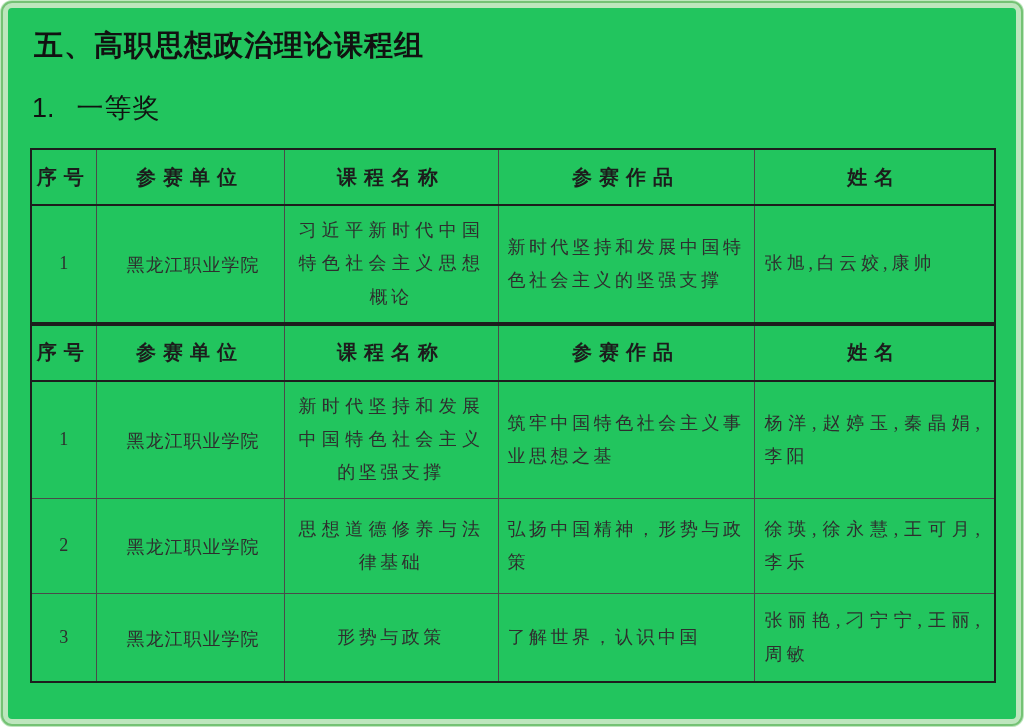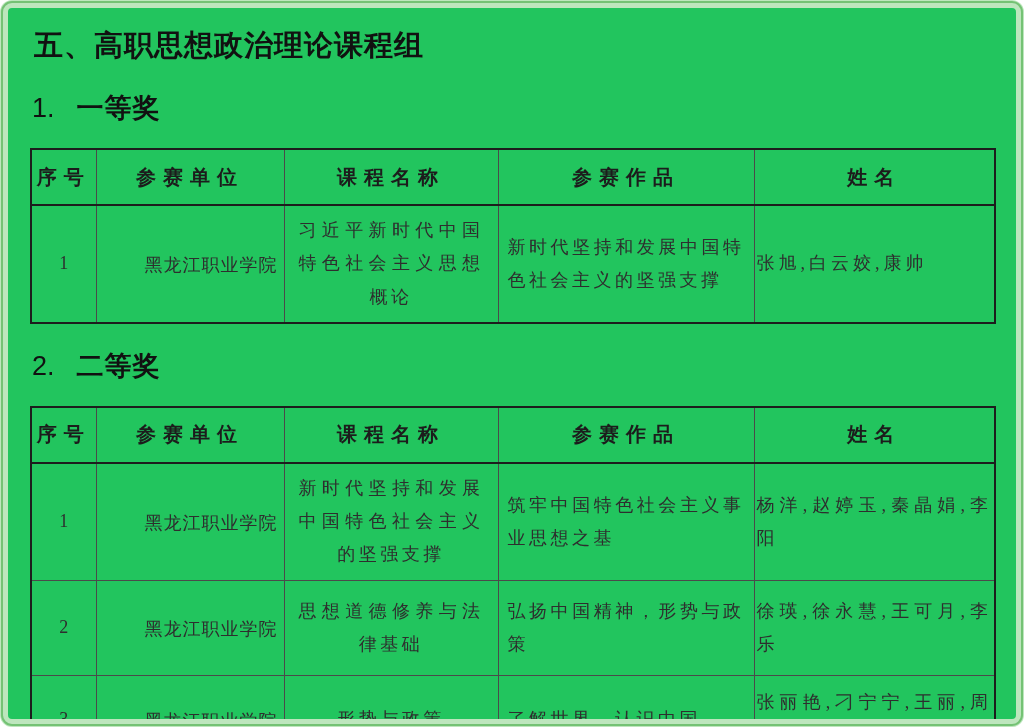--- a/index.html
+++ b/index.html
@@ -28,21 +28,21 @@
     letter-spacing: 1px;
   }
   .section-heading {
     font-family: "Liberation Sans", "DejaVu Sans", sans-serif;
     font-size: 27px;
     color: #111;
     margin: 24px 0 22px 2px;
     font-weight: normal;
   }
   .section-heading .sec-num { font-weight: normal; margin-right: 22px; }
-  .section-heading .sec-label { font-weight: bold; letter-spacing: 1px; }
+  .section-heading .sec-label { font-weight: normal; letter-spacing: 1px; }
 
   table.award-table {
     border-collapse: collapse;
     width: 964px;
     table-layout: fixed;
     border: 2px solid #1d1d1d;
   }
   .award-table th, .award-table td {
     border: 1px solid #4a4a4a;
     vertical-align: middle;
@@ -63,32 +63,32 @@
     line-height: 1.85;
     color: #2e2e2e;
   }
   col.c-no    { width: 65px; }
   col.c-unit  { width: 188px; }
   col.c-course{ width: 214px; }
   col.c-work  { width: 256px; }
   col.c-names { width: 241px; }
 
   td.cell-no   { text-align: center; }
-  td.cell-unit { text-align: right; padding: 10px 6px 6px 12px; letter-spacing: 1px; }
+  td.cell-unit { text-align: center; padding: 10px 6px 6px 12px; letter-spacing: 1px; }
   td.cell-course {
     text-align: justify; text-align-last: center; text-justify: inter-character;
     letter-spacing: 3.5px; padding: 8px 14px;
   }
   td.cell-work {
     text-align: justify; text-align-last: left; text-justify: inter-character;
     letter-spacing: 3.5px; padding: 14px 9px;
   }
   td.cell-names {
     text-align: justify; text-align-last: left; text-justify: inter-character;
-    letter-spacing: 4px; padding: 6px 2px; font-family: Liberation Serif, serif;
+    letter-spacing: 4px; padding: 6px 10px; font-family: Liberation Serif, serif;
   }
   tr.t1-row    { height: 102px; }
   tr.t2-row-1  { height: 104px; }
   tr.t2-row-2  { height: 95px; }
   tr.t2-row-3  { height: 88px; }
 </style>
 </head>
 <body>
 
 <div class="frame">
@@ -121,23 +121,20 @@
         <tr class="t1-row">
           <td class="cell-no">1</td>
           <td class="cell-unit">黑龙江职业学院</td>
           <td class="cell-course">习近平新时代中国特色社会主义思想概论</td>
           <td class="cell-work">新时代坚持和发展中国特色社会主义的坚强支撑</td>
           <td class="cell-names">张旭,白云姣,康帅</td>
         </tr>
       </tbody>
     </table>
 
-    <h2 class="section-heading">
-      <span class="sec-num">2.</span><span class="sec-label">二等奖</span>
-    </h2>
 
     <table class="award-table">
       <colgroup>
         <col class="c-no">
           <col class="c-unit">
           <col class="c-course">
           <col class="c-work">
           <col class="c-names">
       </colgroup>
       <thead>

